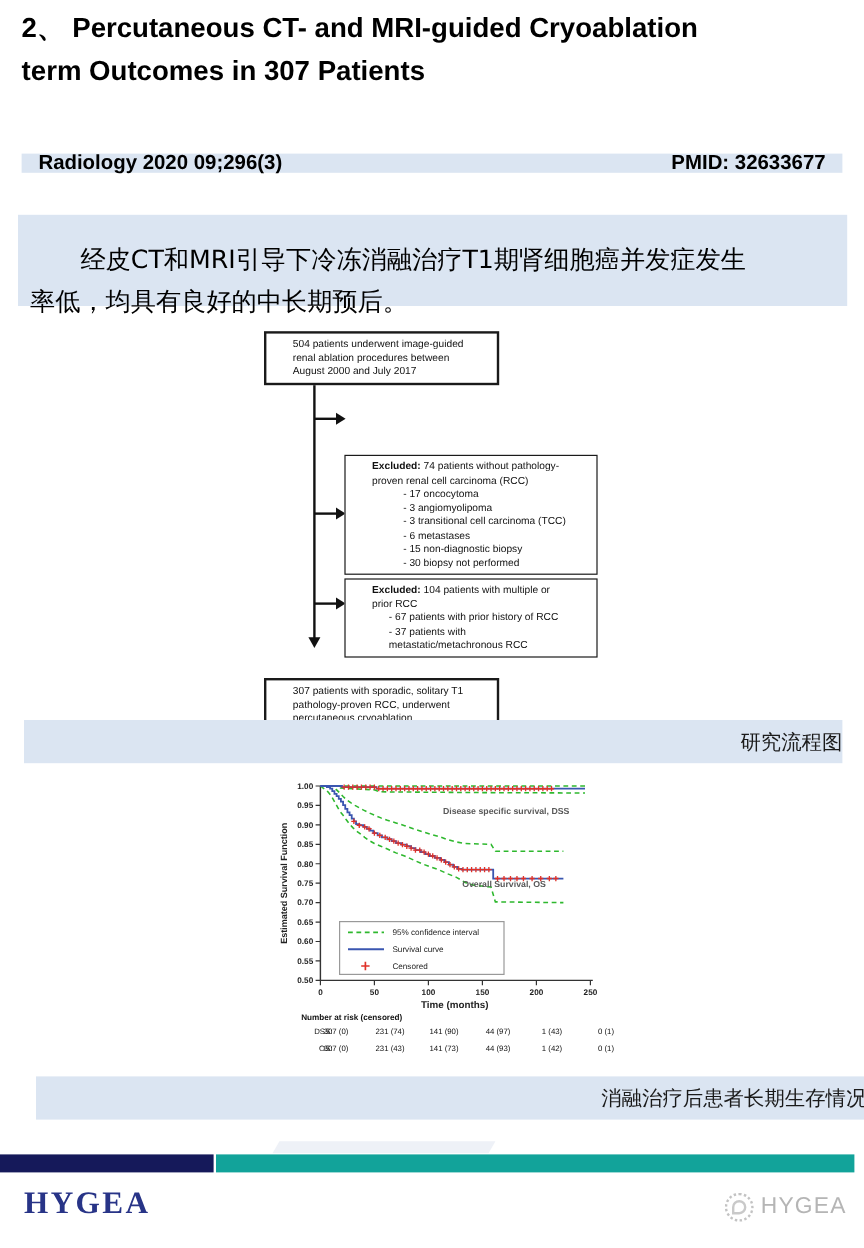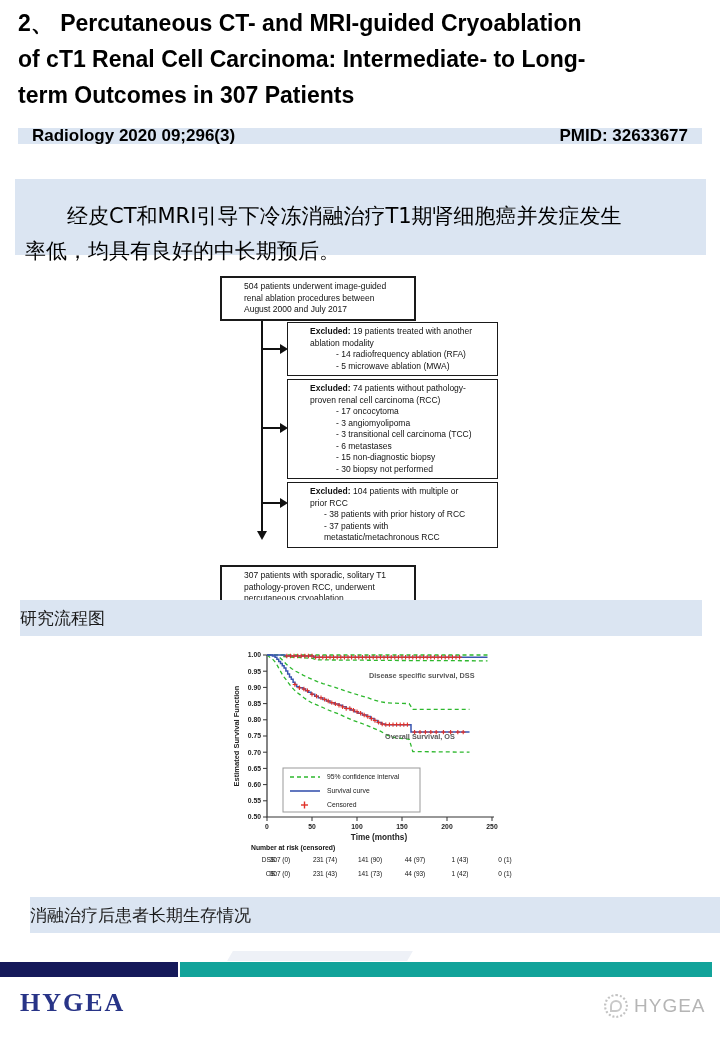--- a/index.html
+++ b/index.html
@@ -19,21 +19,21 @@
   .fc-box .fcb{font-weight:700;}
   .fc-item{padding-left:26px;}
   .fc-item.small-indent{padding-left:14px;}
   .fc-top{left:220px;top:16px;width:196px;border-width:2px;}
   .fc-exc1{left:287px;top:62px;width:211px;}
   .fc-exc2{left:287px;top:119px;width:211px;}
   .fc-exc3{left:287px;top:222px;width:211px;}
   .fc-final{left:220px;top:281px;width:196px;border-width:2px;margin-top:24px;}
   .flow-arrows{position:absolute;left:0;top:0;pointer-events:none;}
   .caption-band{position:absolute;background:#dbe5f2;display:flex;align-items:center;
-         justify-content:flex-start;font:400 17px "DejaVu Sans",sans-serif;color:#1a1a1a;}
+         justify-content:flex-end;font:400 17px "DejaVu Sans",sans-serif;color:#1a1a1a;}
   .caption1{left:20px;top:600px;width:682px;height:36px;}
   .caption2{left:30px;top:897px;width:692px;height:36px;}
   .chart-wrap{position:absolute;left:215px;top:644px;width:300px;height:240px;}
   .footer-deco{position:absolute;left:230px;top:951px;width:180px;height:10px;
          background:#eef1f7;transform:skewX(-30deg);}
   .footer-bar-navy{position:absolute;left:0;top:962px;width:178px;height:15px;background:#15195a;}
   .footer-bar-teal{position:absolute;left:180px;top:962px;width:532px;height:15px;background:#12a39a;}
   .logo{position:absolute;left:20px;top:988px;font:700 26px "Liberation Serif",serif;
         letter-spacing:2px;color:#283487;}
   .watermark{position:absolute;left:604px;top:994px;display:flex;align-items:center;gap:6px;
@@ -43,21 +43,20 @@
   .wm-icon::after{content:"";position:absolute;left:4px;top:4px;width:8px;height:8px;
         border:2px solid #c9c9c9;border-radius:50% 50% 50% 0;}
 </style>
 </head>
 <body>
 
 <div id="canvas">
 
   <div class="title">
     <div>2、 Percutaneous CT- and MRI-guided Cryoablation</div>
-    <div>of cT1 Renal Cell Carcinoma: Intermediate- to Long-</div>
     <div>term Outcomes in 307 Patients</div>
   </div>
 
   <div class="citation-bar">
     <span>Radiology 2020 09;296(3)</span>
     <span>PMID: 32633677</span>
   </div>
 
   <div class="summary-band">
     <div class="summary-line1">经皮CT和MRI引导下冷冻消融治疗T1期肾细胞癌并发症发生</div>
@@ -71,37 +70,32 @@
       <line x1="262" y1="89" x2="280" y2="89" stroke="#111" stroke-width="2"></line>
       <polygon points="280,84 280,94 288,89" fill="#111"></polygon>
       <line x1="262" y1="168" x2="280" y2="168" stroke="#111" stroke-width="2"></line>
       <polygon points="280,163 280,173 288,168" fill="#111"></polygon>
       <line x1="262" y1="243" x2="280" y2="243" stroke="#111" stroke-width="2"></line>
       <polygon points="280,238 280,248 288,243" fill="#111"></polygon>
     </svg>
     <div class="fc-box fc-top">
         <div>504 patients underwent image-guided renal ablation procedures between August 2000 and July 2017</div>
       </div>
-    <div class="fc-box fc-exc1">
-        <div><span class="fcb">Excluded: </span>19 patients treated with another ablation modality</div>
-        <div class="fc-item">- 14 radiofrequency ablation (RFA)</div>
-        <div class="fc-item">- 5 microwave ablation (MWA)</div>
-      </div>
     <div class="fc-box fc-exc2">
         <div><span class="fcb">Excluded: </span>74 patients without pathology-proven renal cell carcinoma (RCC)</div>
         <div class="fc-item">- 17 oncocytoma</div>
         <div class="fc-item">- 3 angiomyolipoma</div>
         <div class="fc-item">- 3 transitional cell carcinoma (TCC)</div>
         <div class="fc-item">- 6 metastases</div>
         <div class="fc-item">- 15 non-diagnostic biopsy</div>
         <div class="fc-item">- 30 biopsy not performed</div>
       </div>
     <div class="fc-box fc-exc3">
         <div><span class="fcb">Excluded: </span>104 patients with multiple or prior RCC</div>
-        <div class="fc-item small-indent">- 38 patients with prior history of RCC</div>
+        <div class="fc-item small-indent">- 67 patients with prior history of RCC</div>
         <div class="fc-item small-indent">- 37 patients with metastatic/metachronous RCC</div>
       </div>
     <div class="fc-box fc-final">
         <div>307 patients with sporadic, solitary T1 pathology-proven RCC, underwent percutaneous cryoablation</div>
       </div>
   </div>
 
   <div class="caption-band caption1">
     <span>研究流程图</span>
   </div>

